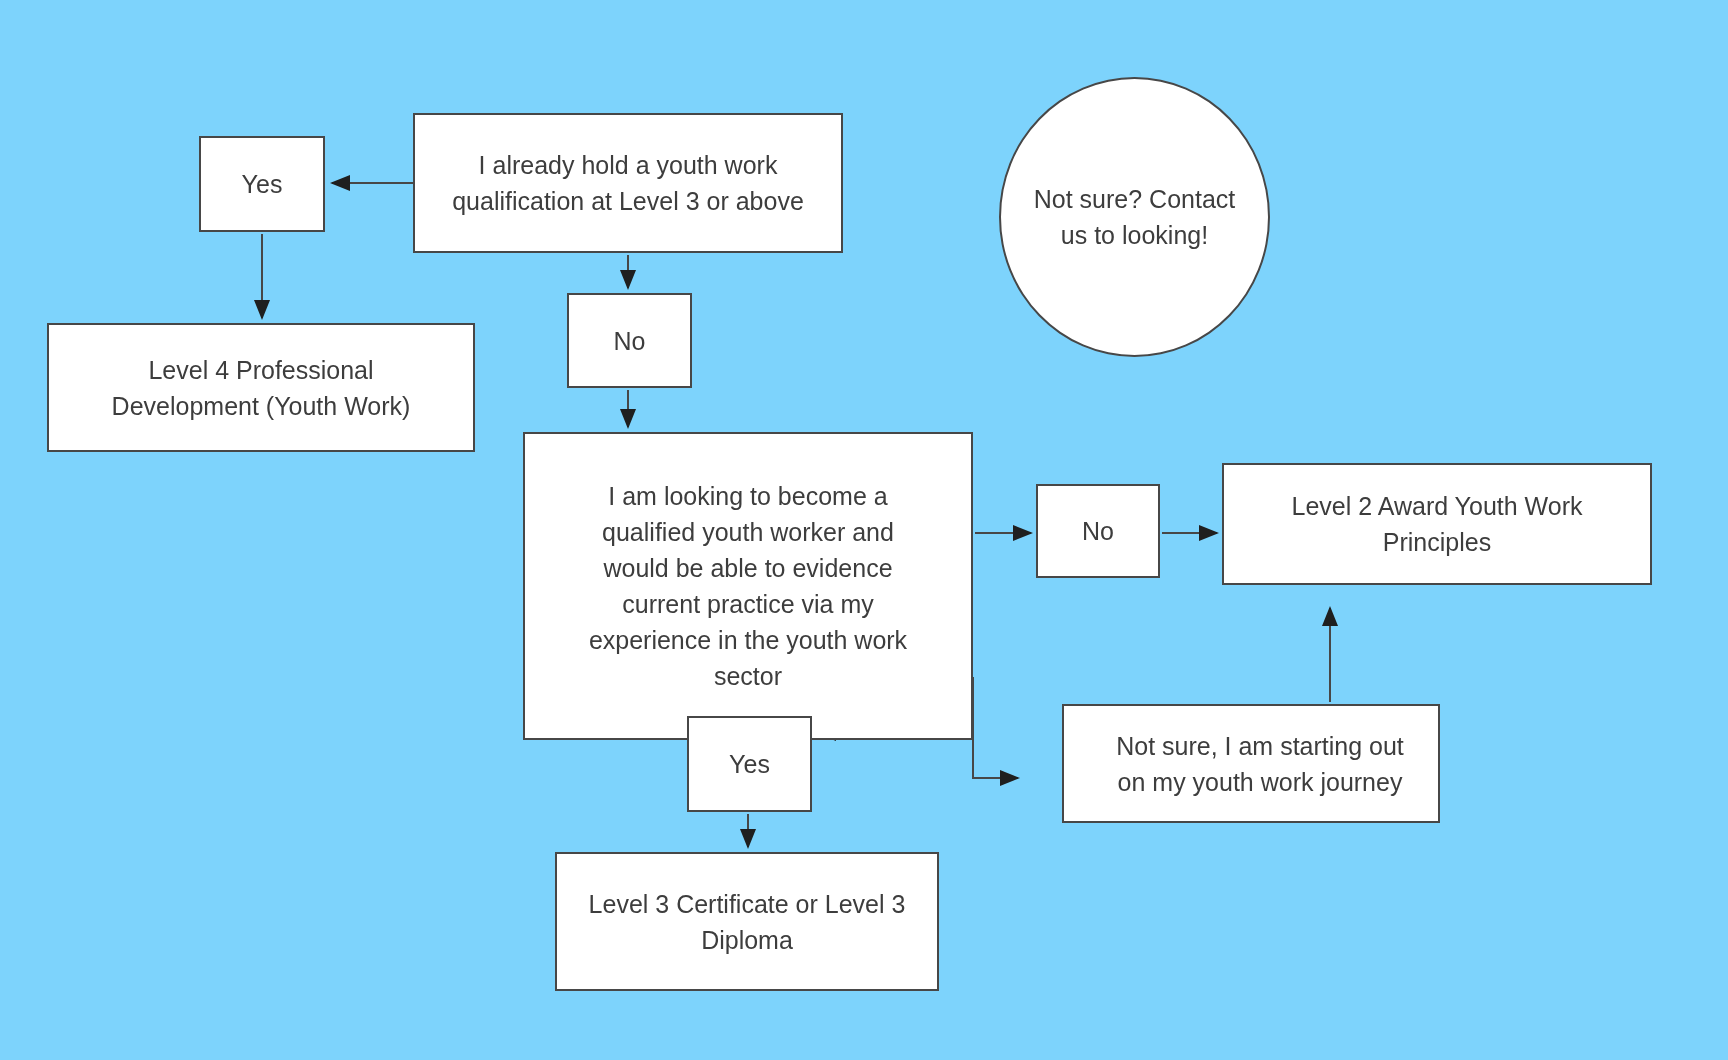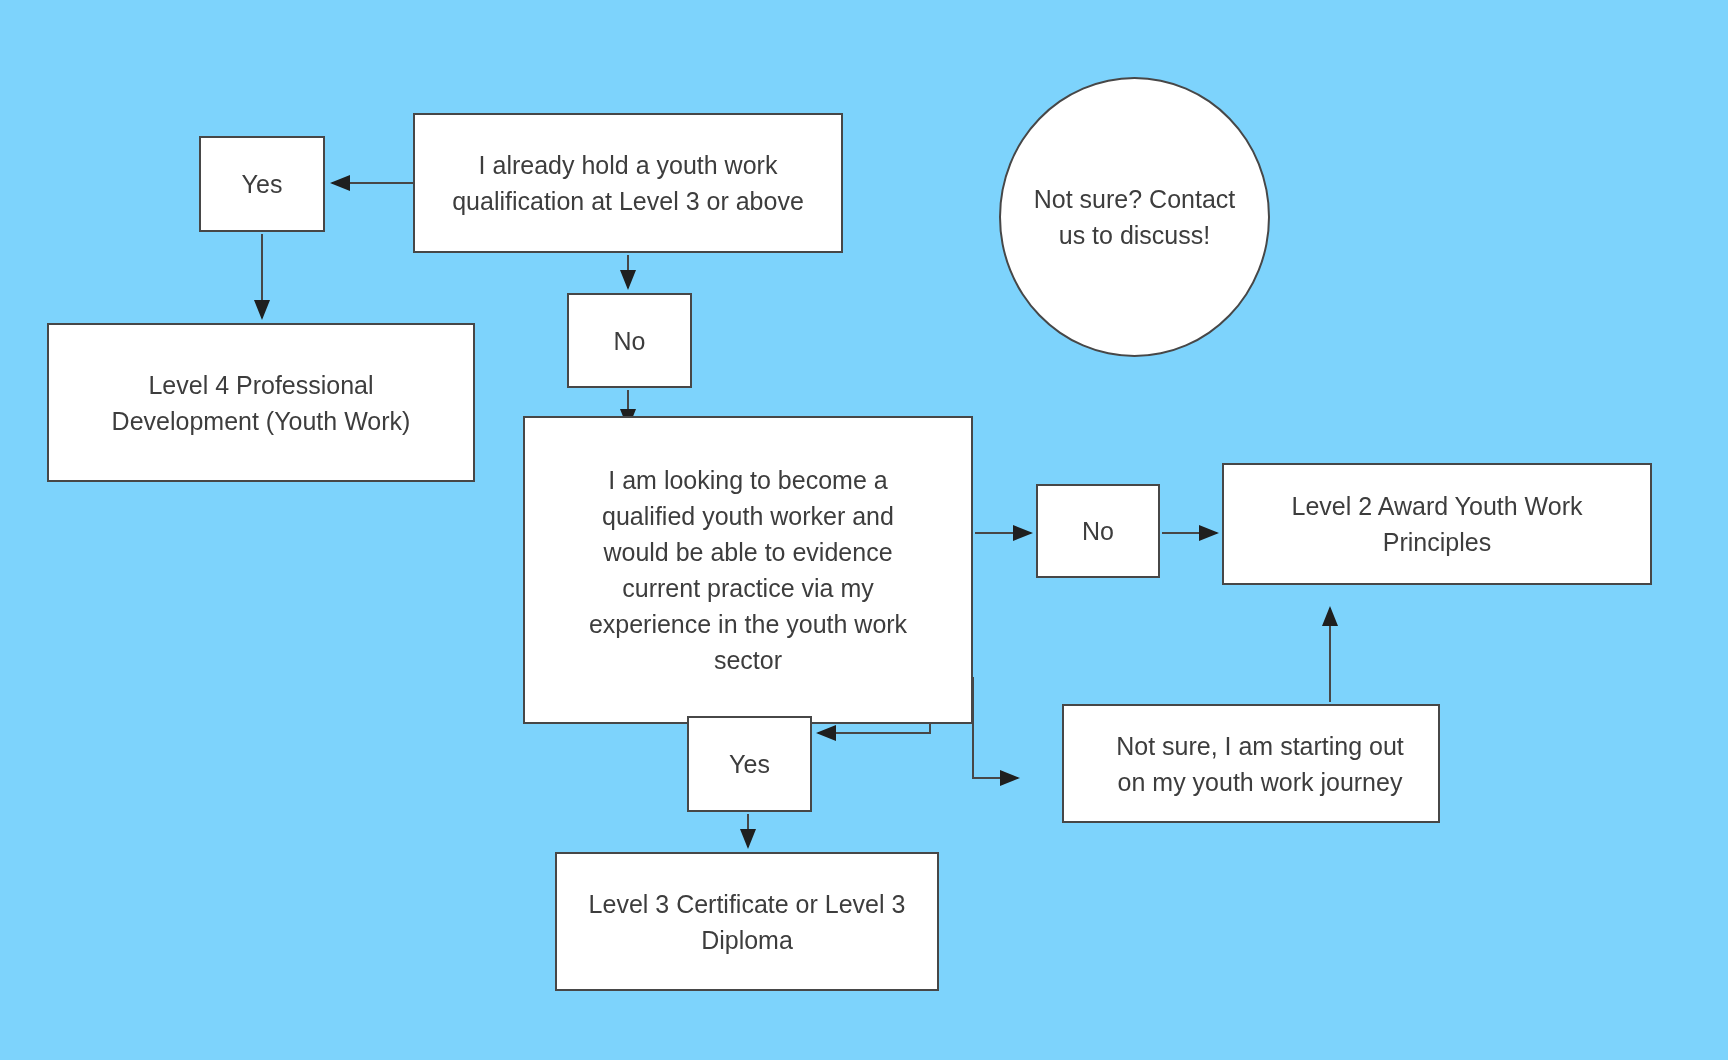--- a/index.html
+++ b/index.html
@@ -71,30 +71,30 @@
 
   <div class="node" style="left:413px; top:113px; width:430px; height:140px;">
     <span>I already hold a youth work
 qualification at Level 3 or above</span>
   </div>
 
   <div class="node" style="left:199px; top:136px; width:126px; height:96px;">
     <span>Yes</span>
   </div>
 
-  <div class="node" style="left:47px; top:323px; width:428px; height:159px;">
+  <div class="node" style="left:47px; top:323px; width:428px; height:129px;">
     <span>Level 4 Professional
 Development (Youth Work)</span>
   </div>
 
   <div class="node" style="left:567px; top:293px; width:125px; height:95px;">
     <span>No</span>
   </div>
 
-  <div class="node" style="left:523px; top:416px; width:450px; height:308px;text-align:center;">
+  <div class="node" style="left:523px; top:432px; width:450px; height:308px;text-align:center;">
     <span>I am looking to become a
 qualified youth worker and
 would be able to evidence
 current practice via my
 experience in the youth work
 sector</span>
   </div>
 
   <div class="node" style="left:1036px; top:484px; width:124px; height:94px;">
     <span>No</span>
@@ -114,16 +114,16 @@
 Diploma</span>
   </div>
 
   <div class="node" style="left:1062px; top:704px; width:378px; height:119px;padding-left:18px;">
     <span>Not sure, I am starting out
 on my youth work journey</span>
   </div>
 
   <div class="node circle" style="left:999px; top:77px; width:271px; height:280px;">
     <span>Not sure? Contact
-us to discuss!</span>
+us to looking!</span>
   </div>
 
 </div>
 
 </body></html>

